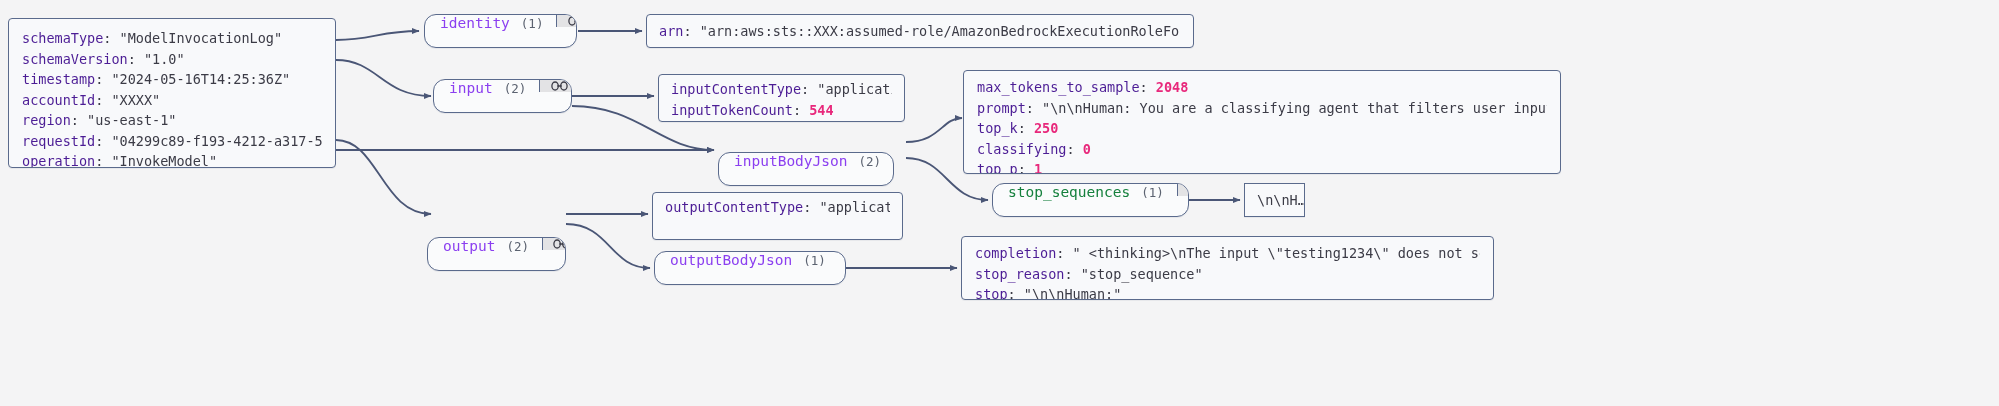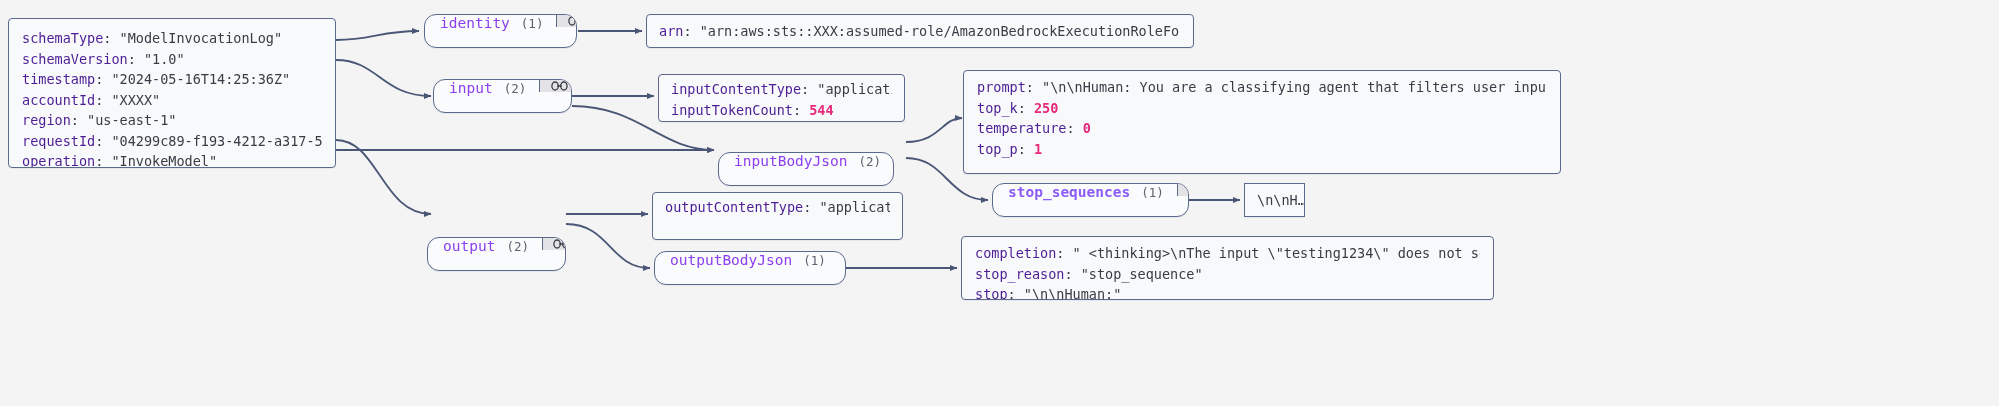--- a/index.html
+++ b/index.html
@@ -81,22 +81,21 @@
     padding: 0 13px 0 15px;
     flex: 1 1 auto;
     white-space: nowrap;
   }
   .node .nm {
     font-family: "DejaVu Sans Mono", monospace;
     font-size: 14.5px;
     color: #8b3ff0;
   }
   .node.array .nm {
-    color: #8b5cf6;
-    font-weight: bold;
+    color: #15803d;
   }
   .node .cnt {
     font-family: "DejaVu Sans Mono", monospace;
     font-size: 12.5px;
     color: #5b6270;
   }
   .node .linkbtn {
     width: 38px;
     flex: 0 0 38px;
     border-left: 1.5px solid #5a6a8c;
@@ -251,27 +250,30 @@
           <path d="M6.3 6 H10.7" stroke="#3b3b46" stroke-width="1.3" fill="none"></path>
           <rect x="0.9" y="2.0" width="6.4" height="8.0" rx="3.2" ry="4.0" stroke="#3b3b46" stroke-width="1.3" fill="none"></rect>
           <rect x="9.7" y="2.0" width="6.4" height="8.0" rx="3.2" ry="4.0" stroke="#3b3b46" stroke-width="1.3" fill="none"></rect>
         </svg>
       </span>
     </div>
   </div>
 
   <div class="panel" style="left:963px; top:70px; width:598px; height:104px; padding:6px 13px;">
     <div class="row">
+      <span class="k">max_tokens_to_sample</span><span class="sep">:&nbsp;</span><span class="v-num">2048</span>
+    </div>
+    <div class="row">
       <span class="k">prompt</span><span class="sep">:&nbsp;</span><span class="v-str">"\n\nHuman: You are a classifying agent that filters user inputs into categorie…</span>
     </div>
     <div class="row">
       <span class="k">top_k</span><span class="sep">:&nbsp;</span><span class="v-num">250</span>
     </div>
     <div class="row">
-      <span class="k">temperature</span><span class="sep">:&nbsp;</span><span class="v-num">0</span>
+      <span class="k">classifying</span><span class="sep">:&nbsp;</span><span class="v-num">0</span>
     </div>
     <div class="row">
       <span class="k">top_p</span><span class="sep">:&nbsp;</span><span class="v-num">1</span>
     </div>
   </div>
 
   <div class="node array" style="left:992px; top:183px; width:197px;">
     <div class="label-wrap">
       <span class="nm">stop_sequences</span>
       <span class="cnt">(1)</span>

